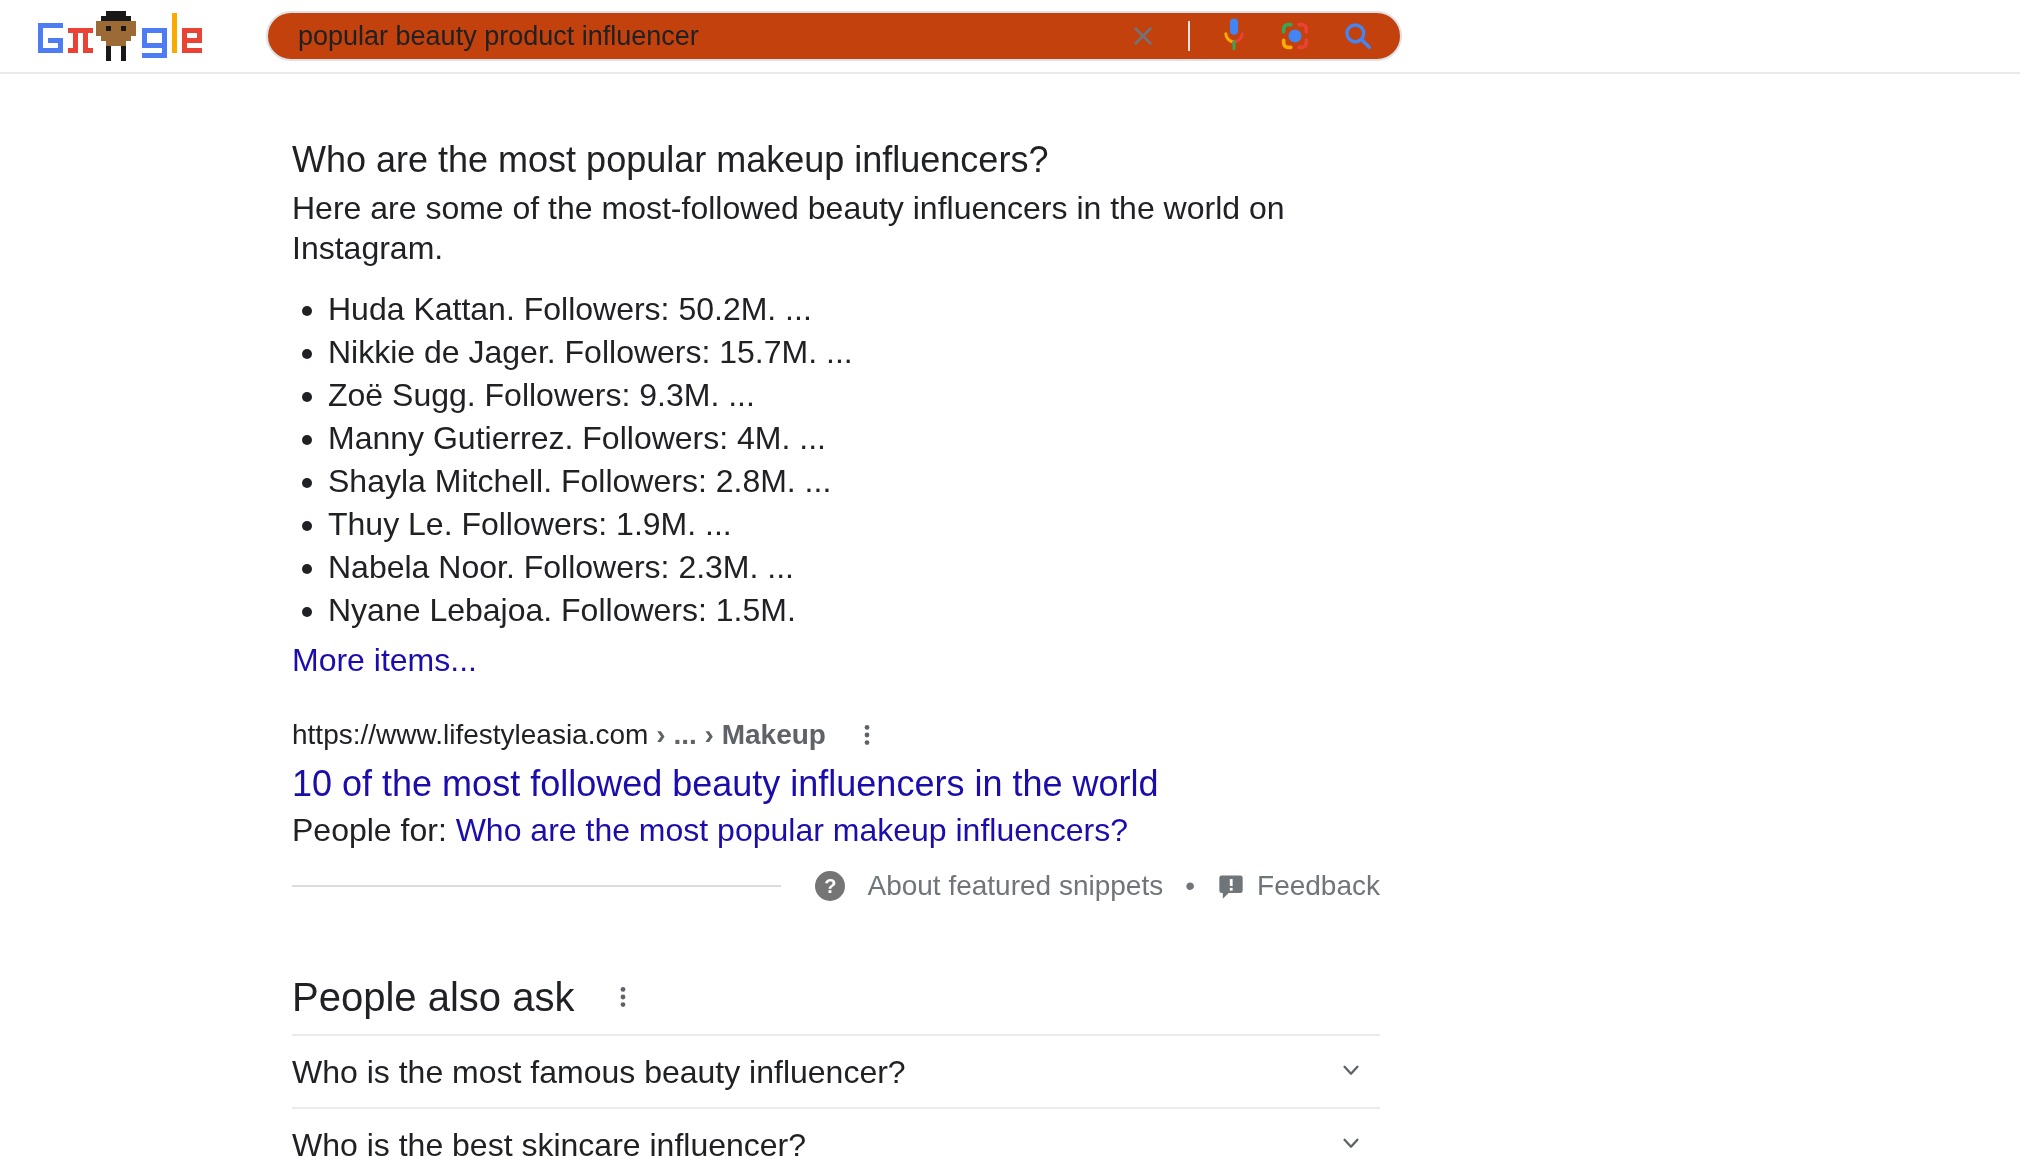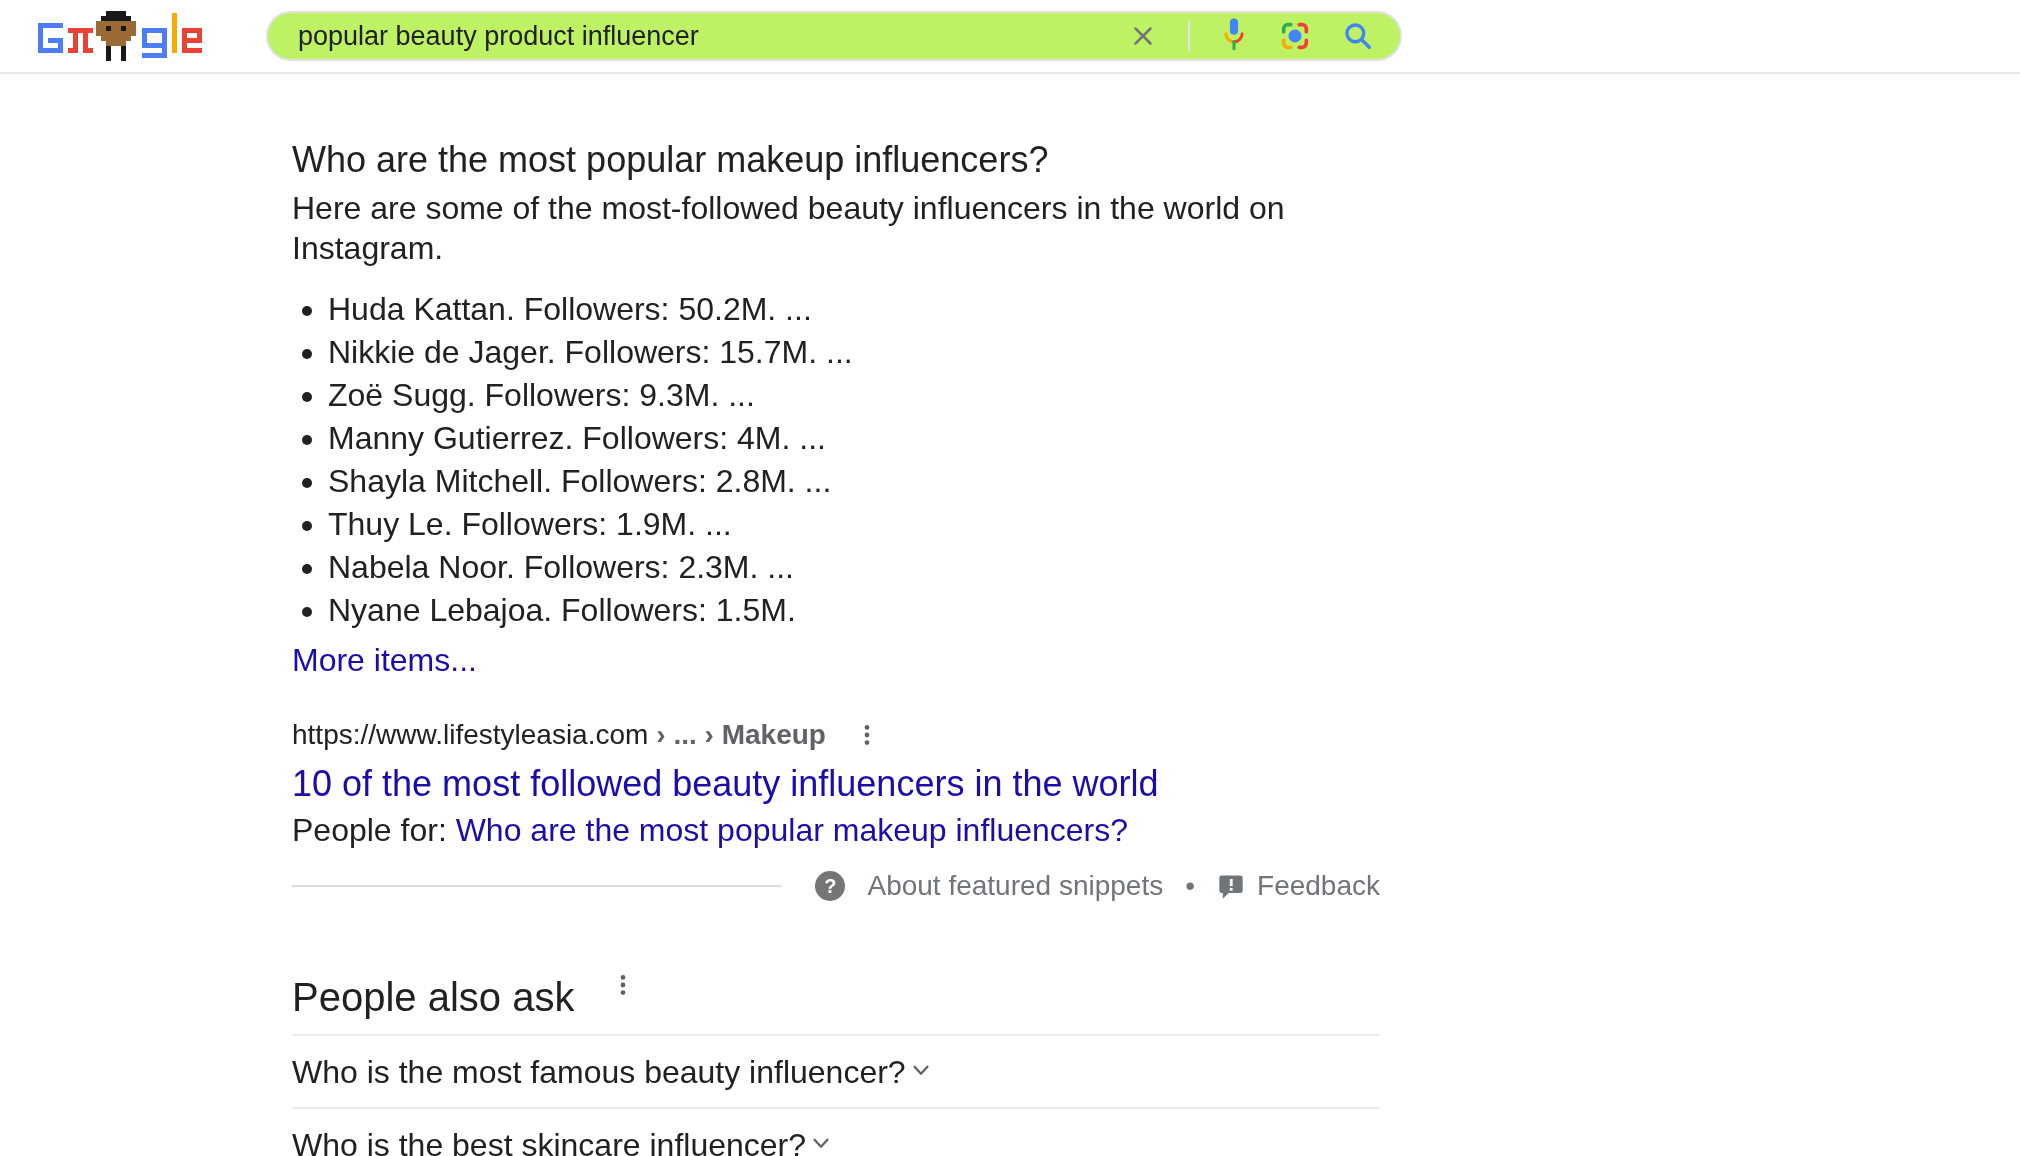--- a/index.html
+++ b/index.html
@@ -3,21 +3,21 @@
 <meta charset="utf-8">
 <style>
   * { margin:0; padding:0; box-sizing:border-box; }
   html,body { width:2020px; height:1156px; background:#ffffff; overflow:hidden;
               font-family:"Liberation Sans", sans-serif; color:#202124; }
 
   
   .header { position:relative; height:74px; border-bottom:2px solid #e9e9e9; background:#fff; }
   .doodle { position:absolute; left:38px; top:11px; width:164px; height:52px; }
   .searchbar { position:absolute; left:266px; top:11px; width:1136px; height:50px;
-               border:2px solid #dfe1e5; border-radius:26px; background:#bef264;
+               border:2px solid #dfe1e5; border-radius:26px; background:#c2410c;
                display:flex; align-items:center; padding:0 26px 0 30px; }
   .searchbar input { flex:1; border:none; outline:none; font-size:27px; color:#202124;
                      font-family:"Liberation Sans", sans-serif; background:transparent; }
   .sb-icons { display:flex; align-items:center; gap:30px; }
   .sb-divider { width:2px; height:30px; background:#dfe1e5; }
   .icon-btn { display:flex; align-items:center; justify-content:center; cursor:pointer; background:none; border:none; }
 
   
   .content { margin-left:292px; width:1088px; }
 
@@ -42,26 +42,26 @@
 
   .about-row { margin-top:16px; display:flex; align-items:center; height:40px; }
   .about-rule { flex:1; height:2px; background:#dadce0; margin-right:34px; max-width:632px; }
   .help-badge { width:30px; height:30px; border-radius:50%; background:#757575; color:#fff;
                 font-size:20px; font-weight:bold; display:flex; align-items:center; justify-content:center; }
   .about-label { margin-left:22px; font-size:28px; color:#70757a; }
   .sep-dot { margin:0 22px; color:#70757a; font-size:28px; }
   .feedback-label { margin-left:12px; font-size:28px; color:#70757a; cursor:pointer; }
 
   
-  .paa-head { margin-top:66px; display:flex; align-items:flex-start; }
+  .paa-head { margin-top:66px; display:flex; align-items:center; }
   .paa-title { font-size:40px; font-weight:400; color:#202124; line-height:50px; }
   .paa-head .dots-icon { margin-left:36px; }
   .paa-list { margin-top:12px; }
   .paa-row { height:73px; border-top:2px solid #ebebeb; display:flex; align-items:center;
-             cursor:pointer; }
+             justify-content:space-between; cursor:pointer; }
   .paa-q { font-size:32px; line-height:44px; color:#202124; }
   .paa-row .chev { margin-right:14px; }
 </style>
 </head>
 <body>
 
 <div class="header">
   <svg class="doodle" id="doodle" viewBox="0 0 164 52">
       <rect x="0" y="12" width="5" height="5" fill="#4d7cf3"></rect>
       <rect x="5" y="12" width="5" height="5" fill="#4d7cf3"></rect>

